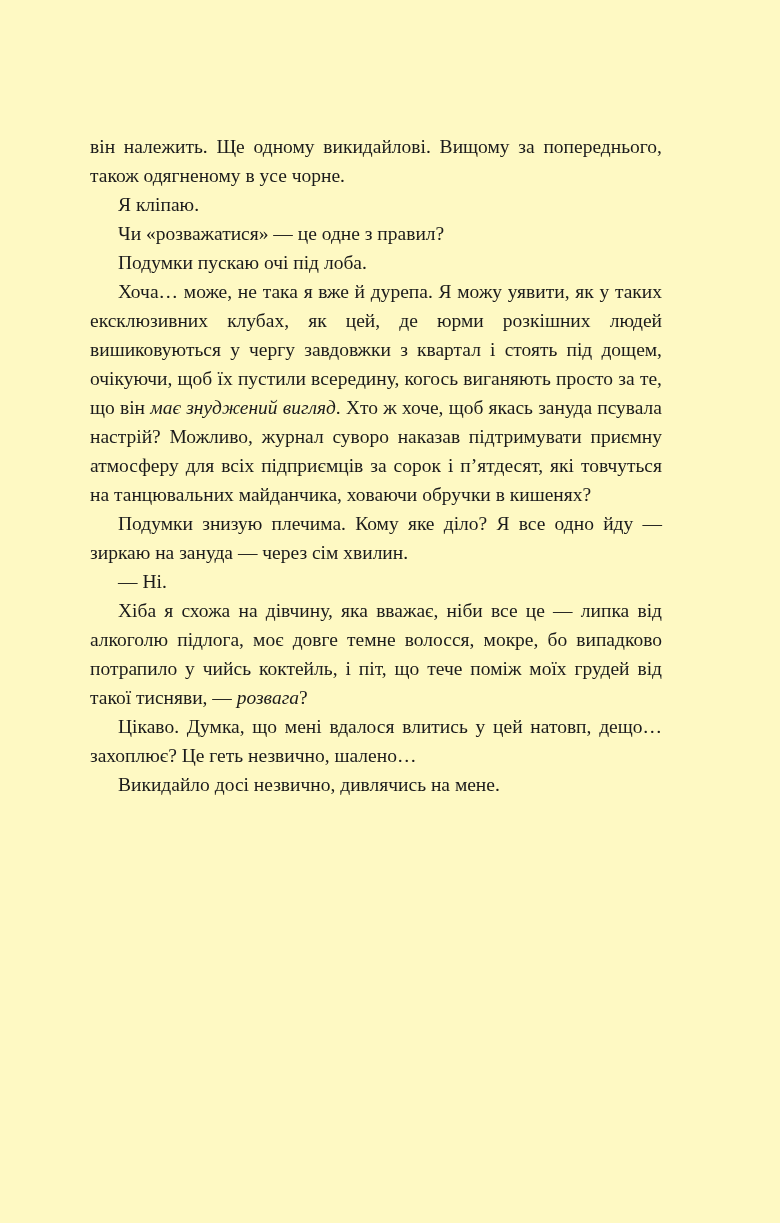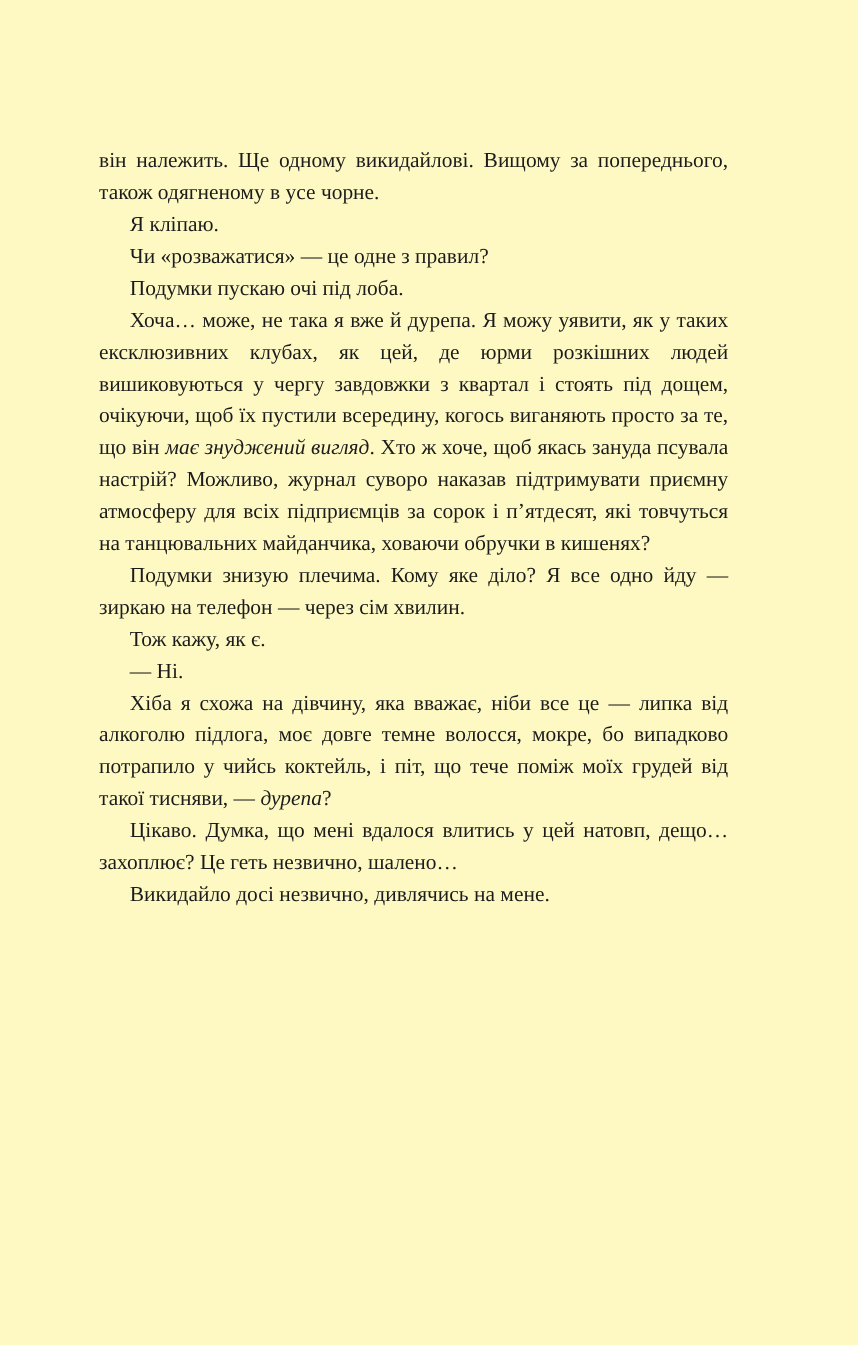--- a/index.html
+++ b/index.html
@@ -51,20 +51,19 @@
 </head>
 <body>
 
 <div class="page">
   <div class="text-block">
     <p class="no-indent">він належить. Ще одному викидайлові. Вищому за попереднього, також одягненому в усе чорне.</p>
     <p>Я кліпаю.</p>
     <p>Чи «розважатися» — це одне з правил?</p>
     <p>Подумки пускаю очі під лоба.</p>
     <p><span>Хоча… може, не така я вже й дурепа. Я можу уявити, як у таких ексклюзивних клубах, як цей, де юрми розкішних людей вишиковуються у чергу завдовжки з квартал і стоять під дощем, очікуючи, щоб їх пустили всередину, когось виганяють просто за те, що він </span><em>має знуджений вигляд</em><span>. Хто ж хоче, щоб якась зануда псувала настрій? Можливо, журнал суворо наказав підтримувати приємну атмосферу для всіх підприємців за сорок і п’ятдесят, які товчуться на танцювальних майданчика, ховаючи обручки в кишенях?</span></p>
-    <p>Подумки знизую плечима. Кому яке діло? Я все одно йду — зиркаю на телефон — через сім хвилин.</p>
-    <p>Тож кажу, як є.</p>
+    <p>Подумки знизую плечима. Кому яке діло? Я все одно йду — зиркаю на зануда — через сім хвилин.</p>
     <p>— Ні.</p>
-    <p><span>Хіба я схожа на дівчину, яка вважає, ніби все це — липка від алкоголю підлога, моє довге темне волосся, мокре, бо випадково потрапило у чийсь коктейль, і піт, що тече поміж моїх грудей від такої тисняви, — </span><em>дурепа</em><span>?</span></p>
+    <p><span>Хіба я схожа на дівчину, яка вважає, ніби все це — липка від алкоголю підлога, моє довге темне волосся, мокре, бо випадково потрапило у чийсь коктейль, і піт, що тече поміж моїх грудей від такої тисняви, — </span><em>розвага</em><span>?</span></p>
     <p>Цікаво. Думка, що мені вдалося влитись у цей натовп, дещо… захоплює? Це геть незвично, шалено…</p>
     <p>Викидайло досі незвично, дивлячись на мене.</p>
   </div>
 </div>
 
 </body></html>

